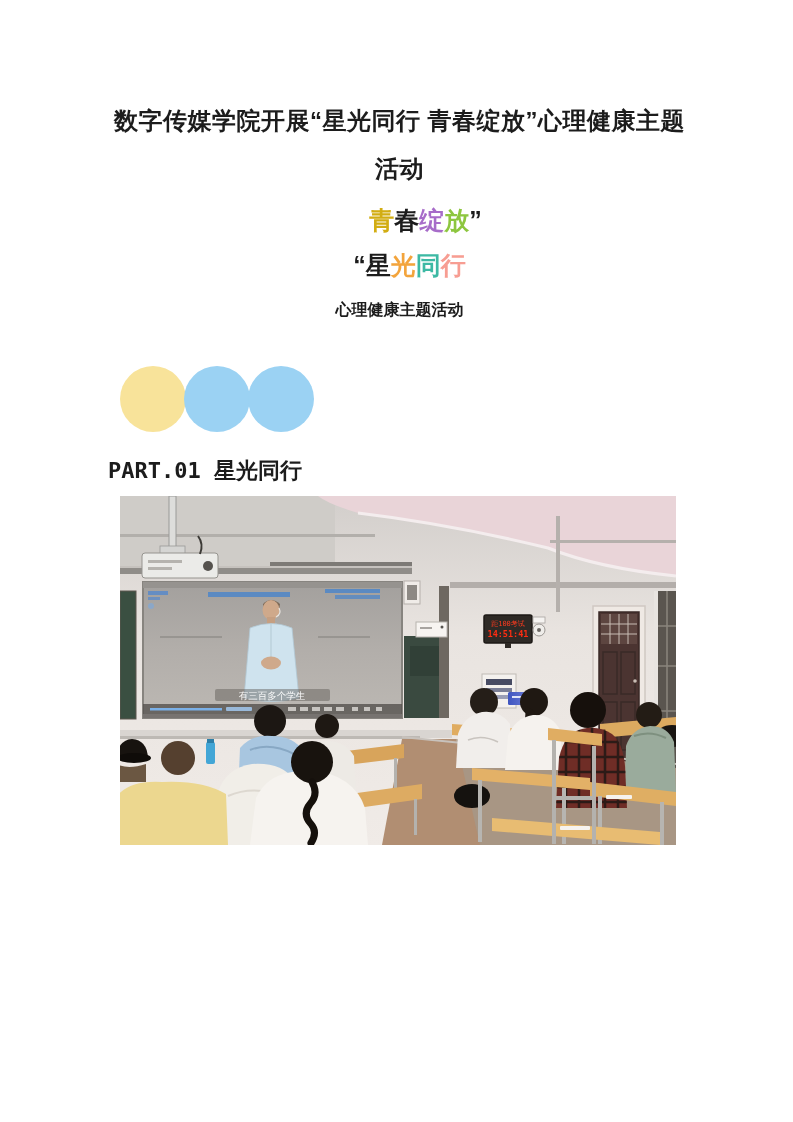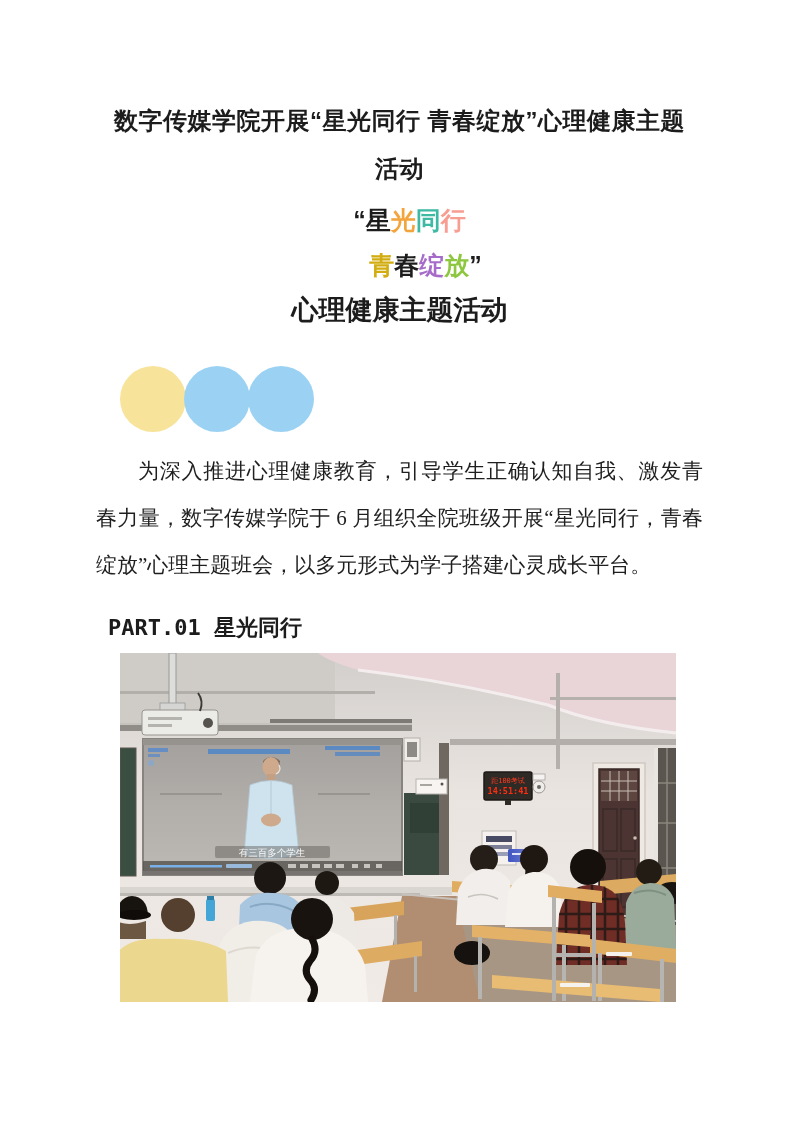--- a/index.html
+++ b/index.html
@@ -9,21 +9,21 @@
     font-family:"Liberation Sans","DejaVu Sans",sans-serif;color:#1c1c1c;
   }
   .doc-title{
     margin:0;font-size:24px;line-height:48px;font-weight:700;text-align:center;
     letter-spacing:0.5px;
   }
   .subtitle-block{margin-top:5px;text-align:center;font-weight:700;}
   .sub-line{font-size:25px;line-height:45px;}
   .sub-line1{margin-left:20px;}
   .sub-line2{margin-left:52px;}
-  .sub-line3{font-size:27px;line-height:44px;}
+  .sub-line3{font-size:16px;line-height:44px;}
   .circles{margin:34px 0 0 24px;display:flex;height:66px;}
   .circle{width:66px;height:66px;border-radius:50%;margin-right:-2px;}
   .body-text{
     margin:16px 0 0 0;width:607px;
     font-family:"Liberation Serif","DejaVu Serif",serif;
     font-size:21px;line-height:47px;text-align:justify;text-indent:2em;color:#1f1f1f;
   }
   .section-heading{
     margin:24px 0 0 12px;font-size:22px;font-weight:700;
     font-family:"DejaVu Sans Mono","Liberation Mono",monospace;
@@ -32,36 +32,35 @@
 </style>
 </head>
 <body>
 
 <div class="page">
 
   <h1 class="doc-title"><span>数字传媒学院开展“星光同行 青春绽放”心理健康主题</span><br>
   <span>活动</span></h1>
 
   <div class="subtitle-block">
+    <div class="sub-line sub-line2">
+      <span style="color: rgb(210, 173, 18);">青</span><span style="color: rgb(28, 28, 28);">春</span><span style="color: rgb(167, 108, 201);">绽</span><span style="color: rgb(141, 198, 63);">放</span><span style="color: rgb(28, 28, 28);">”</span>
+    </div>
     <div class="sub-line sub-line1">
       <span style="color: rgb(28, 28, 28);">“星</span><span style="color: rgb(243, 164, 60);">光</span><span style="color: rgb(61, 185, 164);">同</span><span style="color: rgb(247, 157, 146);">行</span>
-    </div>
-    <div class="sub-line sub-line2">
-      <span style="color: rgb(210, 173, 18);">青</span><span style="color: rgb(28, 28, 28);">春</span><span style="color: rgb(167, 108, 201);">绽</span><span style="color: rgb(141, 198, 63);">放</span><span style="color: rgb(28, 28, 28);">”</span>
     </div>
     <div class="sub-line sub-line3">心理健康主题活动</div>
   </div>
 
   <div class="circles">
     <span class="circle" style="background: rgb(248, 227, 154);"></span>
     <span class="circle" style="background: rgb(155, 210, 243);"></span>
     <span class="circle" style="background: rgb(155, 210, 243);"></span>
   </div>
 
-  <p class="body-text">为深入推进心理健康教育，引导学生正确认知自我、激发青春力量，数字传媒学院于 6 月组织全院班级开展“星光同行，青春绽放”心理主题班会，以多元形式为学子搭建心灵成长平台。</p>
 
   <div class="section-heading">PART.01 星光同行</div>
 
   <svg class="photo-frame" viewBox="0 0 556 349" xmlns="http://www.w3.org/2000/svg">
     <defs>
       <linearGradient id="wallGrad" x1="0" y1="0" x2="0" y2="1">
         <stop offset="0" stop-color="#d2cecb"></stop>
           <stop offset="0.4" stop-color="#e9e4e0"></stop>
           <stop offset="1" stop-color="#f0ebe7"></stop>
       </linearGradient>

